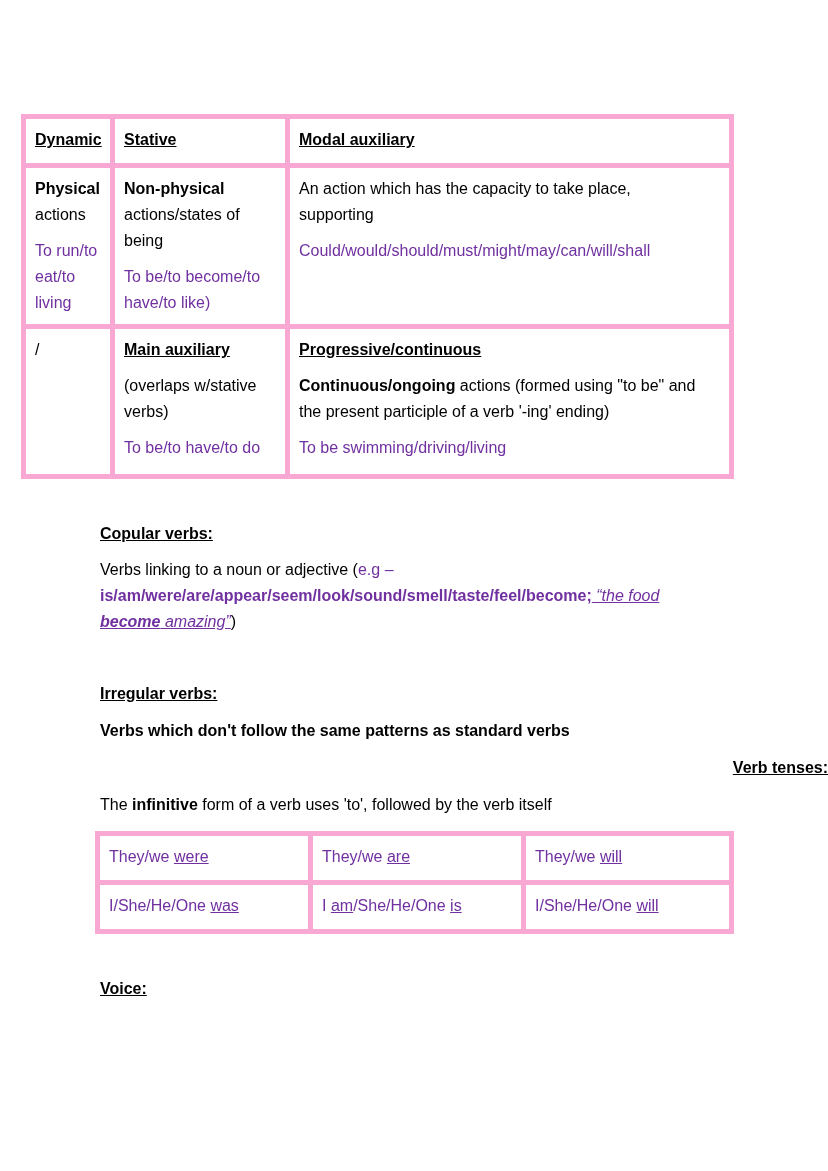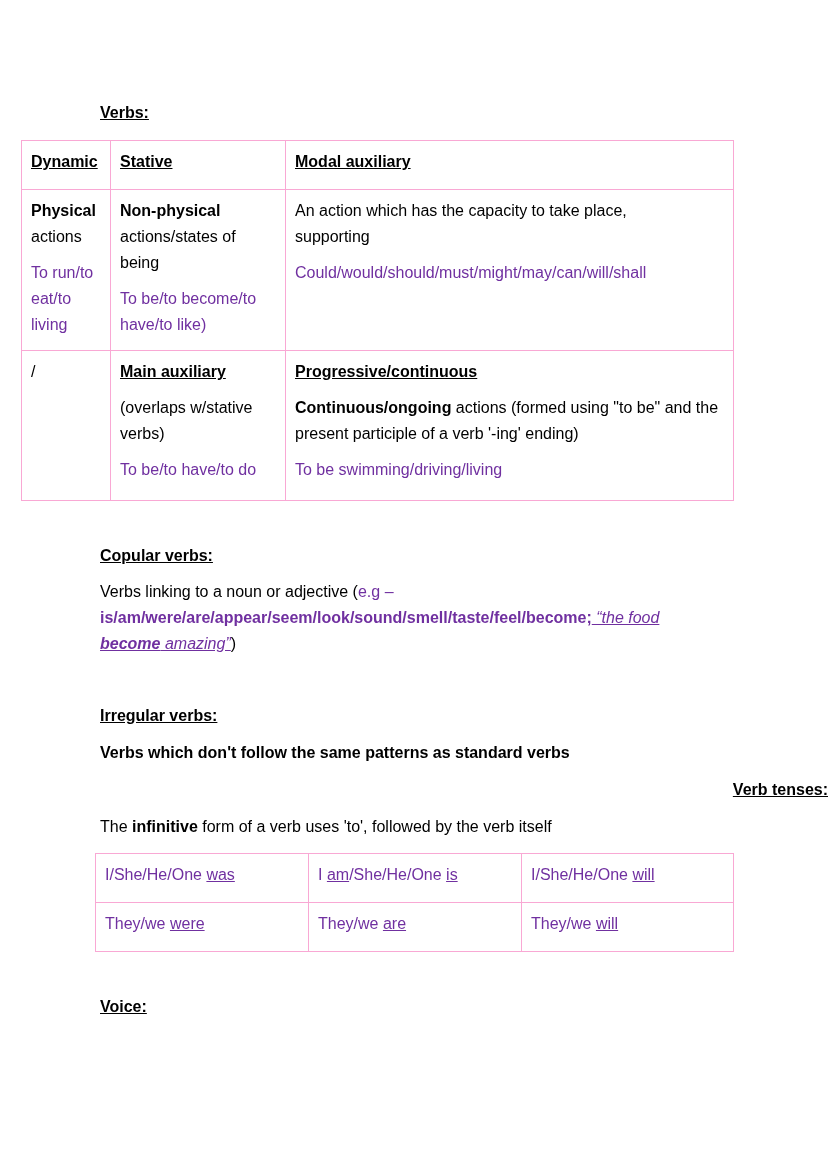--- a/index.html
+++ b/index.html
@@ -21,21 +21,21 @@
   }
   .indent { margin-left: 100px; }
   .purple { color: var(--purple, #7030A0); }
   .bu { font-weight: bold; text-decoration: underline; }
   .ul { text-decoration: underline; }
   .it { font-style: italic; text-decoration: underline; }
   .b  { font-weight: bold; }
 
   table { border-collapse: collapse; table-layout: fixed; }
   td {
-    border: 1px solid #f9a8d4;
+    border: 5px solid #f9a8d4;
     vertical-align: top;
     padding: 8px 9px;
     text-align: left;
   }
   td p + p { margin-top: 10px; }
 
   .t1 { margin: 14px 0 0 21px; width: 713px; }
   .t1 .rhead td { height: 49px; }
   .t1 .row2 td { height: 161px; }
   .t1 .row3 td { height: 150px; }
@@ -50,21 +50,20 @@
   .p-irregular    { margin: 11px 0 0 100px; font-weight: bold; }
   .sec-tenses-h   { margin: 11px 0 0 100px; text-align: right; }
   .p-tenses       { margin: 11px 0 0 100px; }
   .sec-voice-h    { margin: 42px 0 0 100px; }
 </style>
 </head>
 <body>
 
 <div class="page">
 
-  <div class="heading indent">Verbs:</div>
 
   <table class="t1">
     <colgroup>
       <col style="width:89px">
       <col style="width:175px">
       <col>
     </colgroup>
     <tbody>
       <tr class="rhead">
         <td>
@@ -123,38 +122,38 @@
 
   <table class="t2">
     <colgroup>
       <col style="width:213px">
       <col style="width:213px">
       <col>
     </colgroup>
     <tbody>
       <tr>
         <td class="purple">
+          <span>They/we </span><span class="ul">were</span>
+        </td>
+        <td class="purple">
+          <span>They/we </span><span class="ul">are</span>
+        </td>
+        <td class="purple">
+          <span>They/we </span><span class="ul">will</span>
+        </td>
+      </tr>
+      <tr>
+        <td class="purple">
           <span>I/She/He/One </span><span class="ul">was</span>
         </td>
         <td class="purple">
           <span>I </span><span class="ul">am</span><span>/She/He/One </span><span class="ul">is</span>
         </td>
         <td class="purple">
           <span>I/She/He/One </span><span class="ul">will</span>
-        </td>
-      </tr>
-      <tr>
-        <td class="purple">
-          <span>They/we </span><span class="ul">were</span>
-        </td>
-        <td class="purple">
-          <span>They/we </span><span class="ul">are</span>
-        </td>
-        <td class="purple">
-          <span>They/we </span><span class="ul">will</span>
         </td>
       </tr>
     </tbody>
   </table>
 
   <div class="heading sec-voice-h">Voice:</div>
 
 </div>
 
 </body></html>

